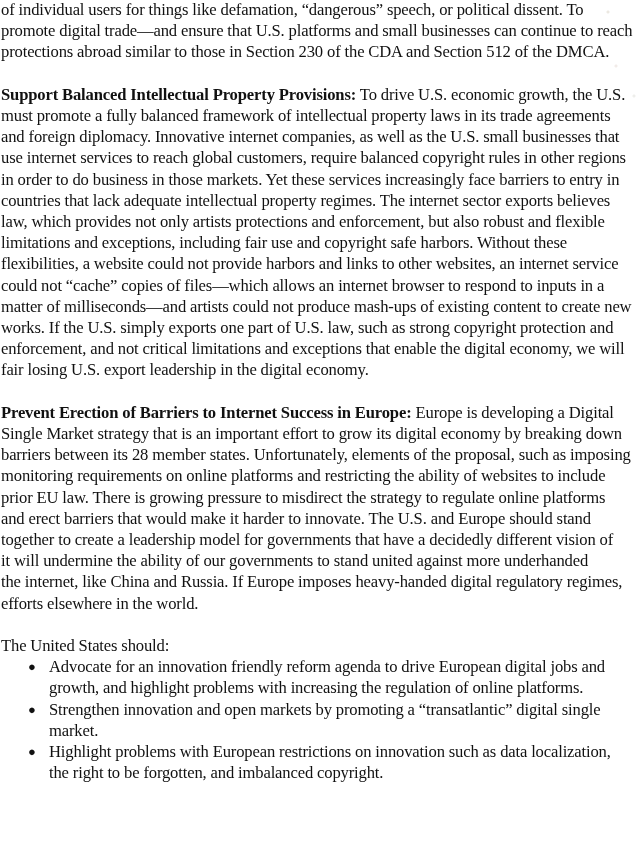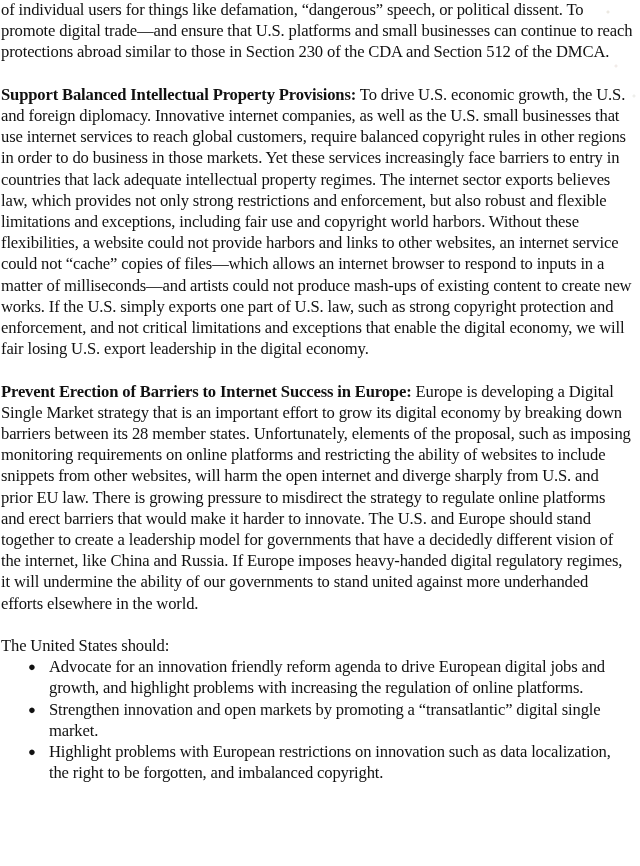--- a/index.html
+++ b/index.html
@@ -74,45 +74,45 @@
 <div class="page">
 
   <p class="para">
     <span class="line">of individual users for things like defamation, “dangerous” speech, or political dissent. To</span>
     <span class="line">promote digital trade—and ensure that U.S. platforms and small businesses can continue to reach</span>
     <span class="line">protections abroad similar to those in Section 230 of the CDA and Section 512 of the DMCA.</span>
   </p>
 
   <p class="para">
     <span class="line"><span class="heading">Support Balanced Intellectual Property Provisions:</span><span> To drive U.S. economic growth, the U.S.</span></span>
+    <span class="line">must promote a fully balanced framework of intellectual property laws in its trade agreements</span>
     <span class="line">and foreign diplomacy. Innovative internet companies, as well as the U.S. small businesses that</span>
     <span class="line">use internet services to reach global customers, require balanced copyright rules in other regions</span>
     <span class="line">in order to do business in those markets. Yet these services increasingly face barriers to entry in</span>
     <span class="line">countries that lack adequate intellectual property regimes. The internet sector exports believes</span>
-    <span class="line">law, which provides not only strong restrictions and enforcement, but also robust and flexible</span>
-    <span class="line">limitations and exceptions, including fair use and copyright world harbors. Without these</span>
+    <span class="line">law, which provides not only artists protections and enforcement, but also robust and flexible</span>
+    <span class="line">limitations and exceptions, including fair use and copyright safe harbors. Without these</span>
     <span class="line">flexibilities, a website could not provide harbors and links to other websites, an internet service</span>
     <span class="line">could not “cache” copies of files—which allows an internet browser to respond to inputs in a</span>
     <span class="line">matter of milliseconds—and artists could not produce mash-ups of existing content to create new</span>
     <span class="line">works. If the U.S. simply exports one part of U.S. law, such as strong copyright protection and</span>
     <span class="line">enforcement, and not critical limitations and exceptions that enable the digital economy, we will</span>
     <span class="line">fair losing U.S. export leadership in the digital economy.</span>
   </p>
 
   <p class="para">
     <span class="line"><span class="heading">Prevent Erection of Barriers to Internet Success in Europe:</span><span> Europe is developing a Digital</span></span>
     <span class="line">Single Market strategy that is an important effort to grow its digital economy by breaking down</span>
     <span class="line">barriers between its 28 member states. Unfortunately, elements of the proposal, such as imposing</span>
     <span class="line">monitoring requirements on online platforms and restricting the ability of websites to include</span>
-    <span class="line">snippets from other websites, will harm the open internet and diverge sharply from U.S. and</span>
     <span class="line">prior EU law. There is growing pressure to misdirect the strategy to regulate online platforms</span>
     <span class="line">and erect barriers that would make it harder to innovate. The U.S. and Europe should stand</span>
     <span class="line">together to create a leadership model for governments that have a decidedly different vision of</span>
+    <span class="line">it will undermine the ability of our governments to stand united against more underhanded</span>
     <span class="line">the internet, like China and Russia. If Europe imposes heavy-handed digital regulatory regimes,</span>
-    <span class="line">it will undermine the ability of our governments to stand united against more underhanded</span>
     <span class="line">efforts elsewhere in the world.</span>
   </p>
 
   <div>
     <span class="line">The United States should:</span>
     <ul class="bullets">
       <li>
         <span class="bullet-dot">●</span>
         <span class="line"> Advocate for an innovation friendly reform agenda to drive European digital jobs and</span>
         <span class="line">growth, and highlight problems with increasing the regulation of online platforms.</span>

